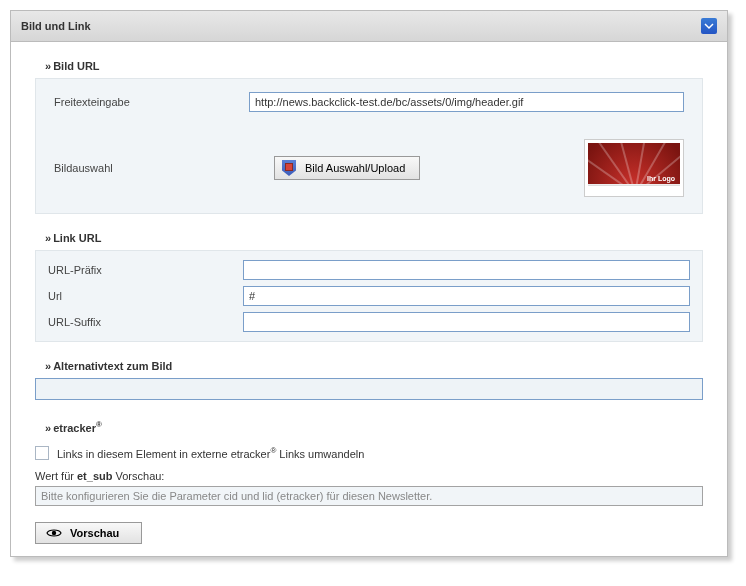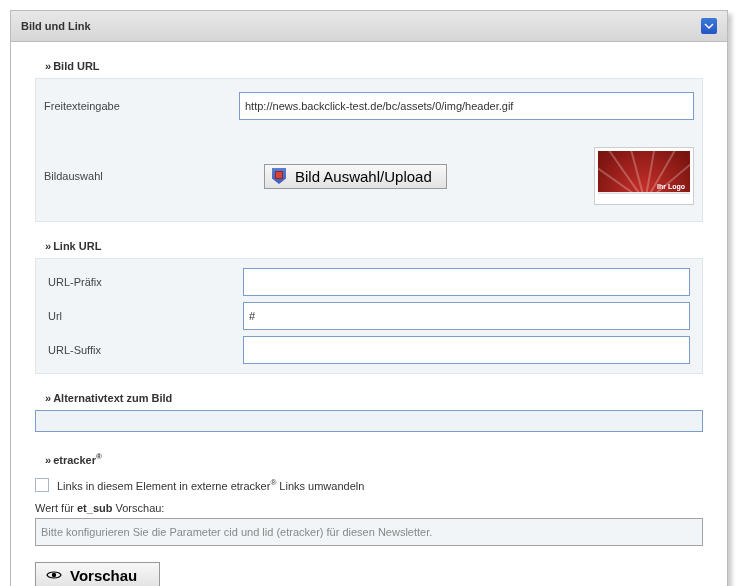--- a/index.html
+++ b/index.html
@@ -42,57 +42,57 @@
     font-weight: bold;
     color: #333;
     margin-bottom: 6px;
     margin-left: 10px;
   }
   .section-title .arr { letter-spacing: -2px; margin-right: 4px; }
   .sup { font-size: 8px; vertical-align: super; }
   .form-box {
     background: #f1f5f8;
     border: 1px solid #e0e6ea;
-    padding: 10px 8px;
+    padding: 10px 18px;
   }
   .form-row {
     display: flex;
     align-items: center;
     padding: 3px 0;
   }
   .form-row.tall { align-items: center; min-height: 70px; gap: 25px; }
   .form-label {
     width: 195px;
     flex-shrink: 0;
     color: #444;
   }
   .form-field { flex: 1; }
   .text-input {
     width: 100%;
-    height: 28px;
+    height: 20px;
     border: 1px solid #7a9ec9;
     background: #fff;
     padding: 2px 5px;
     font-family: inherit;
     font-size: 11px;
     color: #333;
   }
   .text-input.disabled {
     background: #f1f5f8;
     color: #888;
     border: 1px solid #a3a3a3;
   }
   .btn {
     display: inline-flex;
     align-items: center;
     background: linear-gradient(#f8f8f8, #e2e2e2);
     border: 1px solid #999;
     padding: 3px 14px 3px 6px;
     font-family: inherit;
-    font-size: 15px;
+    font-size: 11px;
     cursor: pointer;
     gap: 8px;
   }
   .btn .icon-box {
     width: 16px; height: 16px;
     display: flex; align-items: center; justify-content: center;
   }
   .shield-icon {
     width: 14px; height: 16px;
     background: linear-gradient(#5a7fd6, #3c5cb8);

